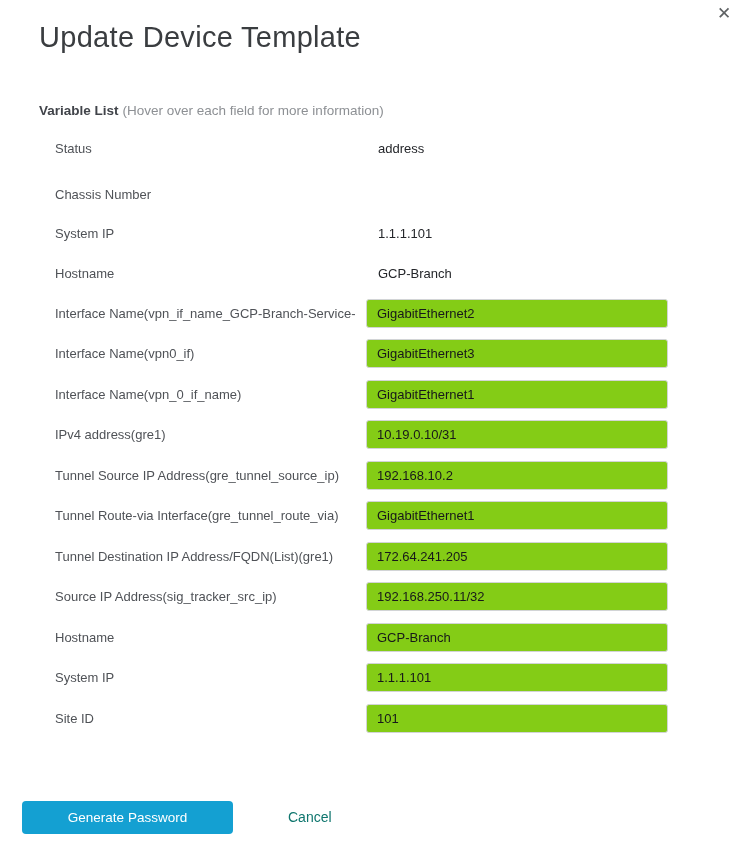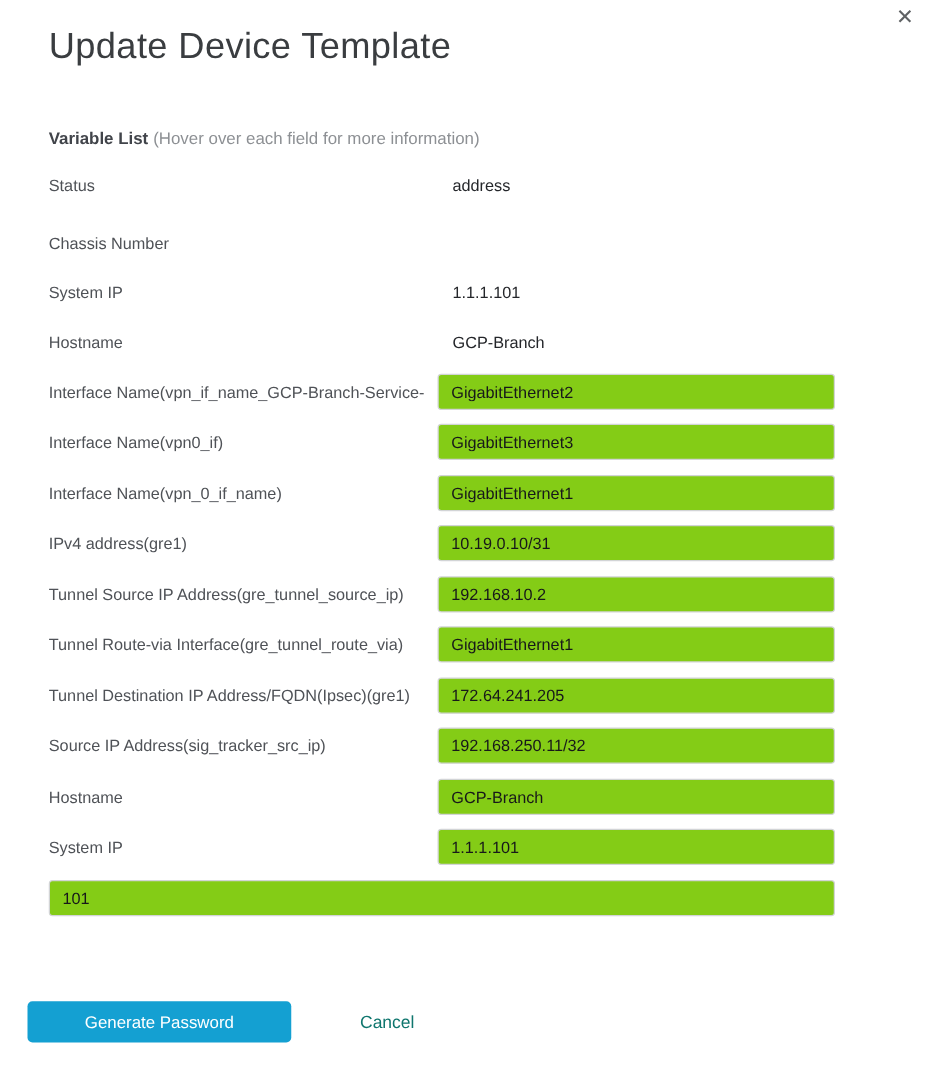--- a/index.html
+++ b/index.html
@@ -43,21 +43,21 @@
     font-size: 13.5px;
     color: #8d9094;
     line-height: 17px;
   }
   .section-heading .heading-strong {
     font-weight: bold;
     color: #41444a;
     margin-right: 4px;
   }
   .fields {
-    padding: 15px 84px 0 39px;
+    padding: 15px 84px 0 55px;
   }
   .row {
     display: flex;
     align-items: center;
     min-height: 28px;
     margin-bottom: 11.5px;
   }
   .row.extra-gap { margin-top: 18px; }
   .field-label {
     width: 311px;
@@ -185,40 +185,41 @@
       <div class="field-label">Tunnel Source IP Address(gre_tunnel_source_ip)</div>
       <div class="field-value-col"><input class="text-input" type="text" value="192.168.10.2" style=""></div>
     </div>
 
     <div class="row">
       <div class="field-label">Tunnel Route-via Interface(gre_tunnel_route_via)</div>
       <div class="field-value-col"><input class="text-input" type="text" value="GigabitEthernet1" style=""></div>
     </div>
 
     <div class="row">
-      <div class="field-label">Tunnel Destination IP Address/FQDN(Ipsec)(gre1)</div>
+      <div class="field-label">Tunnel Destination IP Address/FQDN(List)(gre1)</div>
       <div class="field-value-col"><input class="text-input" type="text" value="172.64.241.205" style=""></div>
     </div>
 
     <div class="row">
       <div class="field-label">Source IP Address(sig_tracker_src_ip)</div>
       <div class="field-value-col"><input class="text-input" type="text" value="192.168.250.11/32" style=""></div>
     </div>
 
     <div class="row">
       <div class="field-label">Hostname</div>
       <div class="field-value-col"><input class="text-input" type="text" value="GCP-Branch" style=""></div>
     </div>
 
     <div class="row">
       <div class="field-label">System IP</div>
       <div class="field-value-col"><input class="text-input" type="text" value="1.1.1.101" style=""></div>
     </div>
 
     <div class="row">
+      <div class="field-label">Site ID</div>
       <div class="field-value-col"><input class="text-input" type="text" value="101" style=""></div>
     </div>
 
   </div>
 
   <div class="footer">
     <button class="btn btn-generate">Generate Password</button>
     <span class="link-cancel">Cancel</span>
   </div>
 

